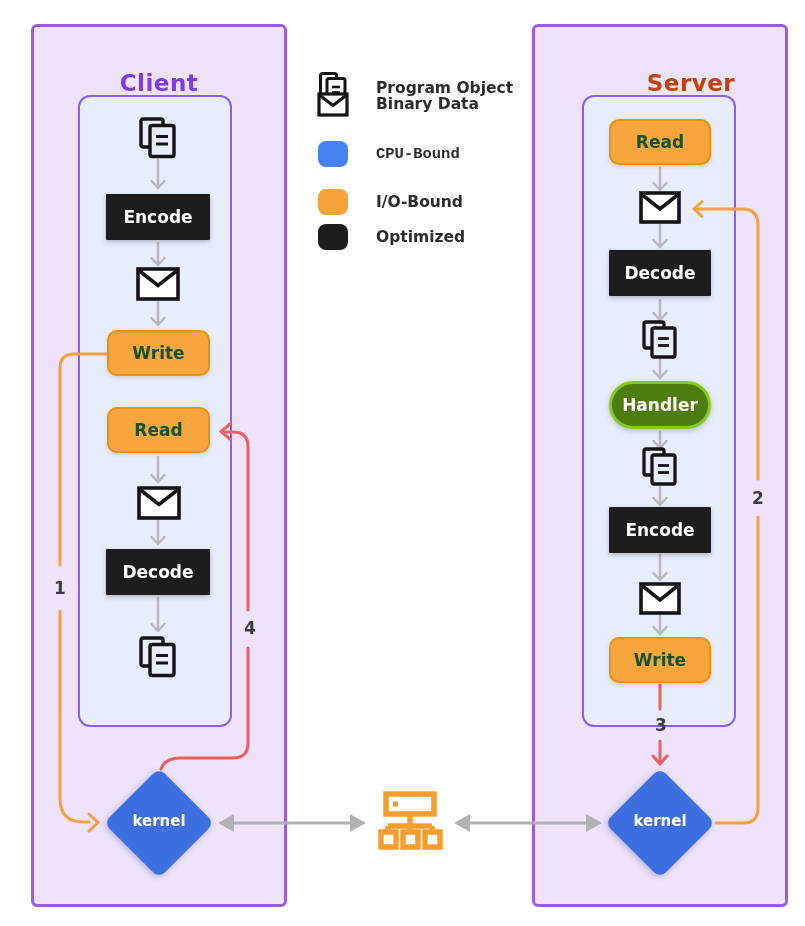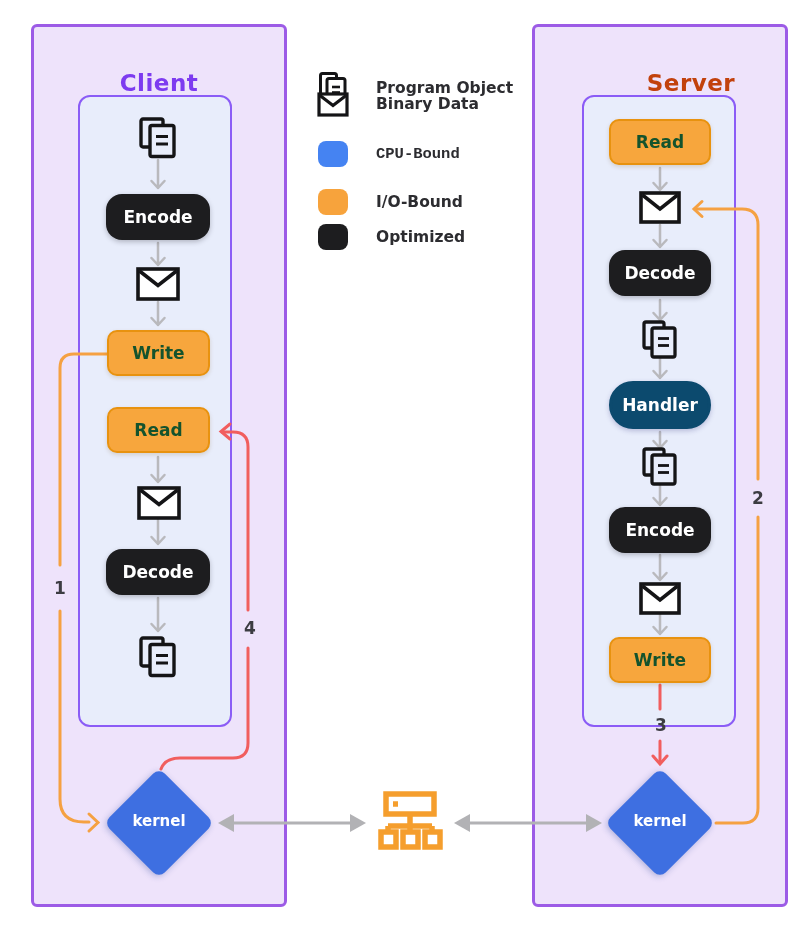--- a/index.html
+++ b/index.html
@@ -20,29 +20,29 @@
   .inner-panel{
     position:absolute;width:150px;height:628px;top:95px;
     background:#e8edfb;border:2.5px solid #8b5cf6;border-radius:12px;z-index:1;
   }
   .overlay{position:absolute;left:0;top:0;z-index:2;}
   .node{
     position:absolute;display:flex;align-items:center;justify-content:center;
     font-weight:bold;font-size:17px;z-index:3;box-sizing:border-box;
   }
   .btn-black{
-    background:#1d1d1f;color:#ffffff;border-radius:16px;
+    background:#1d1d1f;color:#ffffff;border-radius:1px;
     box-shadow:0 2px 5px rgba(20,20,30,.25);
   }
   .btn-orange{
     background:#f7a63d;color:#14532d;border:2.5px solid #e8920f;border-radius:10px;
     box-shadow:0 2px 4px rgba(120,80,10,.18);
   }
   .pill-blue{
-    background:#0c4a6e;color:#ffffff;border:3px solid #0c4a6e;border-radius:26px;
+    background:#4d7c0f;color:#ffffff;border:3px solid #84cc16;border-radius:26px;
     box-shadow:0 2px 5px rgba(40,40,120,.25);
   }
   .icon-wrap{position:absolute;z-index:3;line-height:0;}
   .kernel-shape{
     position:absolute;width:78px;height:78px;background:#3e6fe1;border-radius:8px;
     transform:rotate(45deg);z-index:3;box-shadow:0 2px 6px rgba(30,60,150,.3);
   }
   .kernel-label{
     position:absolute;width:110px;text-align:center;color:#ffffff;
     font-size:15px;font-weight:bold;z-index:4;

